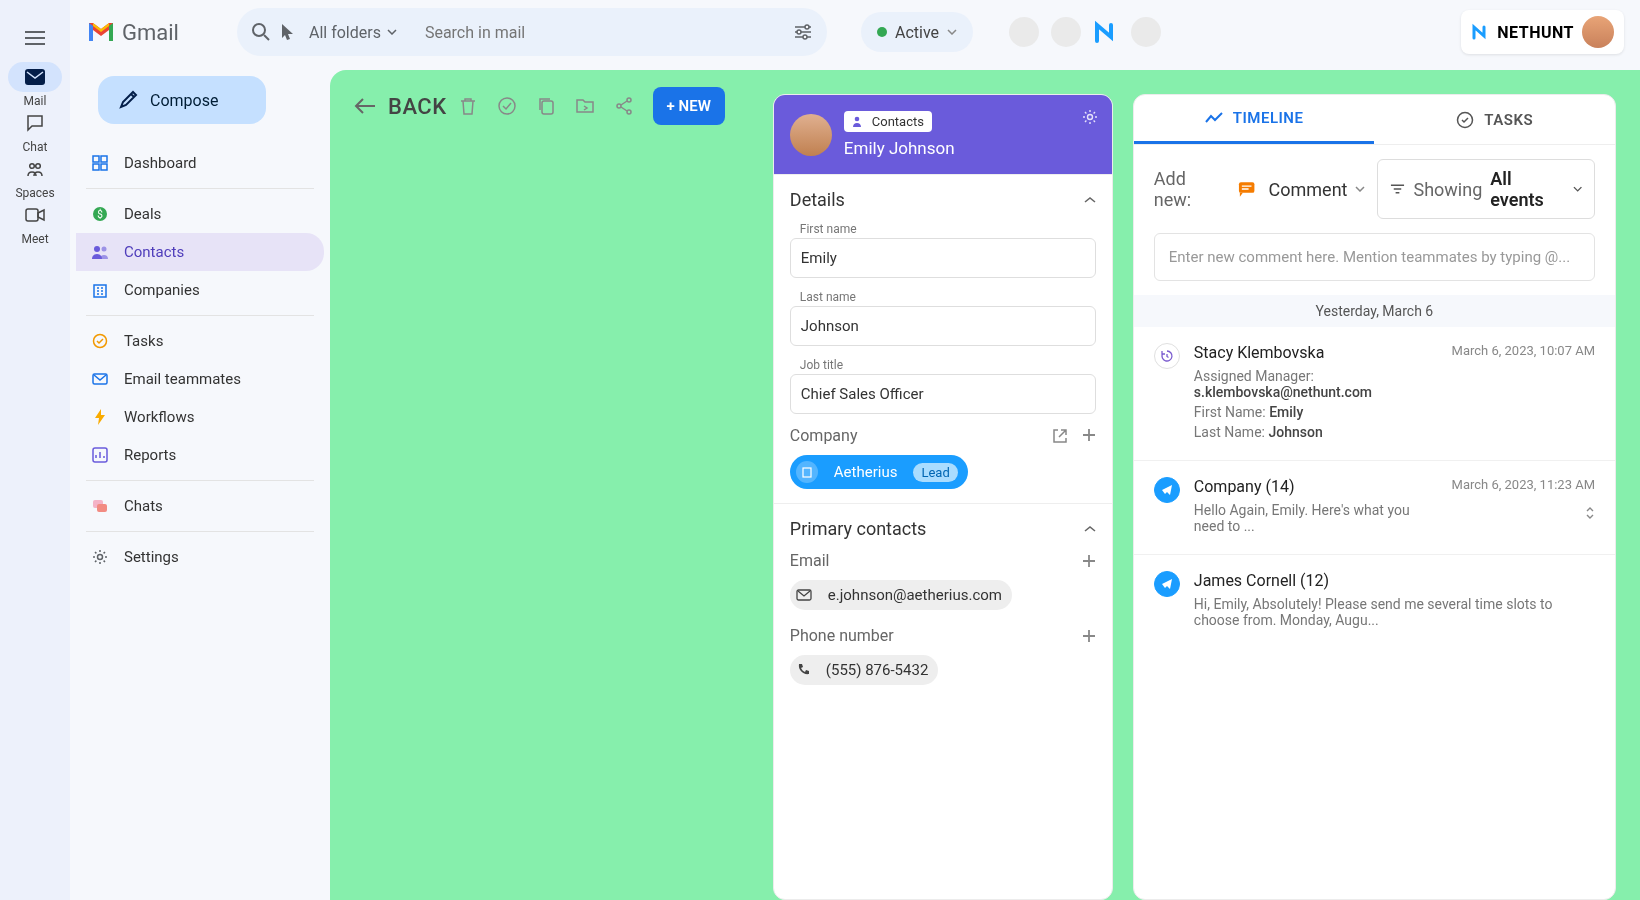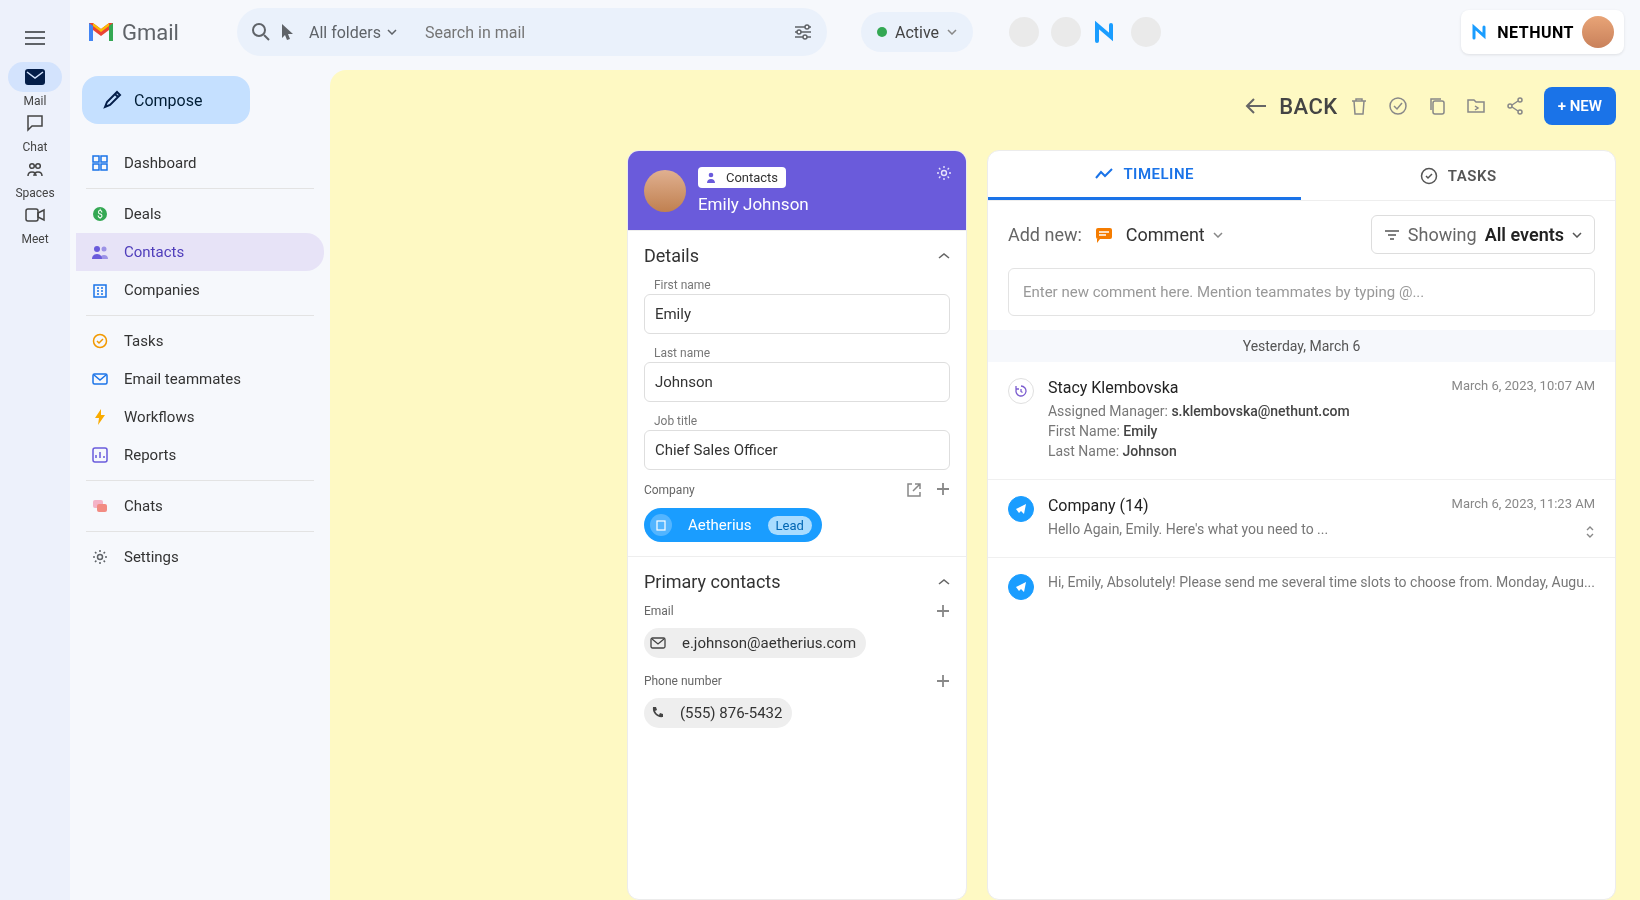--- a/index.html
+++ b/index.html
@@ -22,28 +22,28 @@
 .search-input { flex: 1; border: none; background: transparent; font-size: 16px; outline: none; padding-left: 14px; }
 .active-pill { margin-left: 16px; height: 40px; border-radius: 20px; background: #eaf1fb; display: flex; align-items: center; gap: 8px; padding: 0 16px; font-size: 16px; color: #444; cursor: pointer; }
 .hdr-dots { display: flex; align-items: center; gap: 12px; margin-left: 18px; }
 .dot { width: 30px; height: 30px; border-radius: 50%; background: #eaeaea; }
 .nethunt-chip { background: #fff; border-radius: 8px; box-shadow: 0 1px 3px rgba(0,0,0,.1); display: flex; align-items: center; gap: 8px; padding: 6px 10px; margin-left: auto; }
 .avatar { width: 32px; height: 32px; border-radius: 50%; background: linear-gradient(#e8a477,#c9815b); }
 
 
 .body-row { flex: 1; display: flex; }
 .sidebar { width: 260px; padding: 12px 6px; }
-.compose-btn { background: #c5e0ff; border-radius: 16px; padding: 14px 20px; display: flex; align-items: center; gap: 12px; font-size: 16px; color: #001d35; cursor: pointer; width: 168px; margin-left: 6px; margin-bottom: 20px; }
+.compose-btn { background: #c5e0ff; border-radius: 16px; padding: 14px 20px; display: flex; align-items: center; gap: 12px; font-size: 16px; color: #001d35; cursor: pointer; width: 168px; margin-left: 22px; margin-bottom: 20px; }
 .sb-group { display: flex; flex-direction: column; }
 .sb-item { display: flex; align-items: center; gap: 14px; padding: 10px 14px; border-radius: 0 18px 18px 0; font-size: 15px; color: #333; cursor: pointer; }
 .sb-item.sel { background: #e7e3f7; color: #4f3dbb; }
 .sb-item .ic { width: 20px; display: flex; justify-content: center; }
 .sb-divider { height: 1px; background: #e3e3e3; margin: 6px 10px; }
 
-.content { flex: 1; background: #fef9c3; border-radius: 16px 0 0 0; display: flex; flex-direction: column; margin-top: 6px; align-items: flex-end; }
+.content { flex: 1; background: #86efac; border-radius: 16px 0 0 0; display: flex; flex-direction: row; margin-top: 6px; }
 .toolbar { height: 56px; display: flex; align-items: center; padding: 16px 24px 0; gap: 12px; }
 .back { display: flex; align-items: center; gap: 12px; font-size: 22px; font-weight: 500; color: #444; letter-spacing: .5px; cursor: pointer; }
 .tool-right { margin-left: auto; display: flex; align-items: center; gap: 20px; color: #888; }
 .new-btn { background: #1a73e8; color: #fff; border-radius: 8px; padding: 10px 14px; font-size: 15px; font-weight: 600; cursor: pointer; }
 
 .panels { flex: 1; display: flex; gap: 20px; padding: 24px 24px 0; }
 
 .card { background: #fff; border: 1px solid #ececec; border-radius: 12px; }
 .contact-card { width: 340px; overflow: hidden; }
 .contact-header { background: #6a5bdb; padding: 16px; display: flex; align-items: center; gap: 12px; position: relative; }
@@ -51,21 +51,21 @@
 .ch-chip { background: #fff; border-radius: 4px; padding: 3px 8px; font-size: 13px; display: inline-flex; align-items: center; gap: 6px; color: #333; }
 .ch-name { color: #fff; font-size: 17px; margin-top: 6px; }
 .gear-top { position: absolute; right: 14px; top: 14px; color: #e6e2fb; }
 
 .section { padding: 14px 16px; border-top: 1px solid #eee; }
 .section:first-of-type { border-top: none; }
 .sec-head { display: flex; align-items: center; justify-content: space-between; font-size: 18px; color: #333; margin-bottom: 12px; }
 .field { margin-bottom: 12px; }
 .field label { font-size: 12px; color: #777; display: block; margin-bottom: 2px; padding-left: 10px; }
 .field .inp { border: 1px solid #dedede; border-radius: 6px; padding: 10px; font-size: 15px; color: #333; }
-.row-head { display: flex; align-items: center; justify-content: space-between; font-size: 12px; color: #666; margin-bottom: 10px; }
+.row-head { display: flex; align-items: center; justify-content: space-between; font-size: 16px; color: #666; margin-bottom: 10px; }
 .chip { display: inline-flex; align-items: center; gap: 16px; border-radius: 18px; padding: 6px 10px 6px 6px; font-size: 15px; }
 .chip.company { background: #1a9dff; color: #fff; }
 .chip.company .sub { background: #a9dcff; color: #0066b3; border-radius: 12px; padding: 2px 8px; font-size: 13px; }
 .chip.company .dot-ic { width: 22px; height: 22px; border-radius: 50%; background: rgba(255,255,255,.25); display: flex; align-items: center; justify-content: center; }
 .chip.gray { background: #eee; color: #333; }
 
 .timeline { flex: 1; display: flex; flex-direction: column; }
 .tabs { display: flex; height: 50px; border-bottom: 1px solid #eee; }
 .tab { flex: 1; display: flex; align-items: center; justify-content: center; gap: 10px; font-size: 15px; font-weight: 600; color: #555; cursor: pointer; letter-spacing: .5px; }
 .tab.active { color: #1a73e8; border-bottom: 3px solid #1a73e8; }
@@ -506,20 +506,21 @@
               </div>
             </div>
 
             <div class="event" style="border-bottom:none">
               <div class="ev-ic" style="background:#1a9dff;border-color:#1a9dff;color:#fff">
                 <svg width="12" height="12" viewBox="0 0 12 12">
                     <path d="M1 6l10-5-2 10-3-3-2 2z" fill="#fff"></path>
                   </svg>
               </div>
               <div class="ev-body">
+                <div class="ev-title">James Cornell (12)</div>
                 <div class="ev-line">Hi, Emily, Absolutely! Please send me several time slots to choose from. Monday, Augu...</div>
               </div>
             </div>
 
           </div>
         </div>
       </div>
     </div>
   </div>
 </div>

